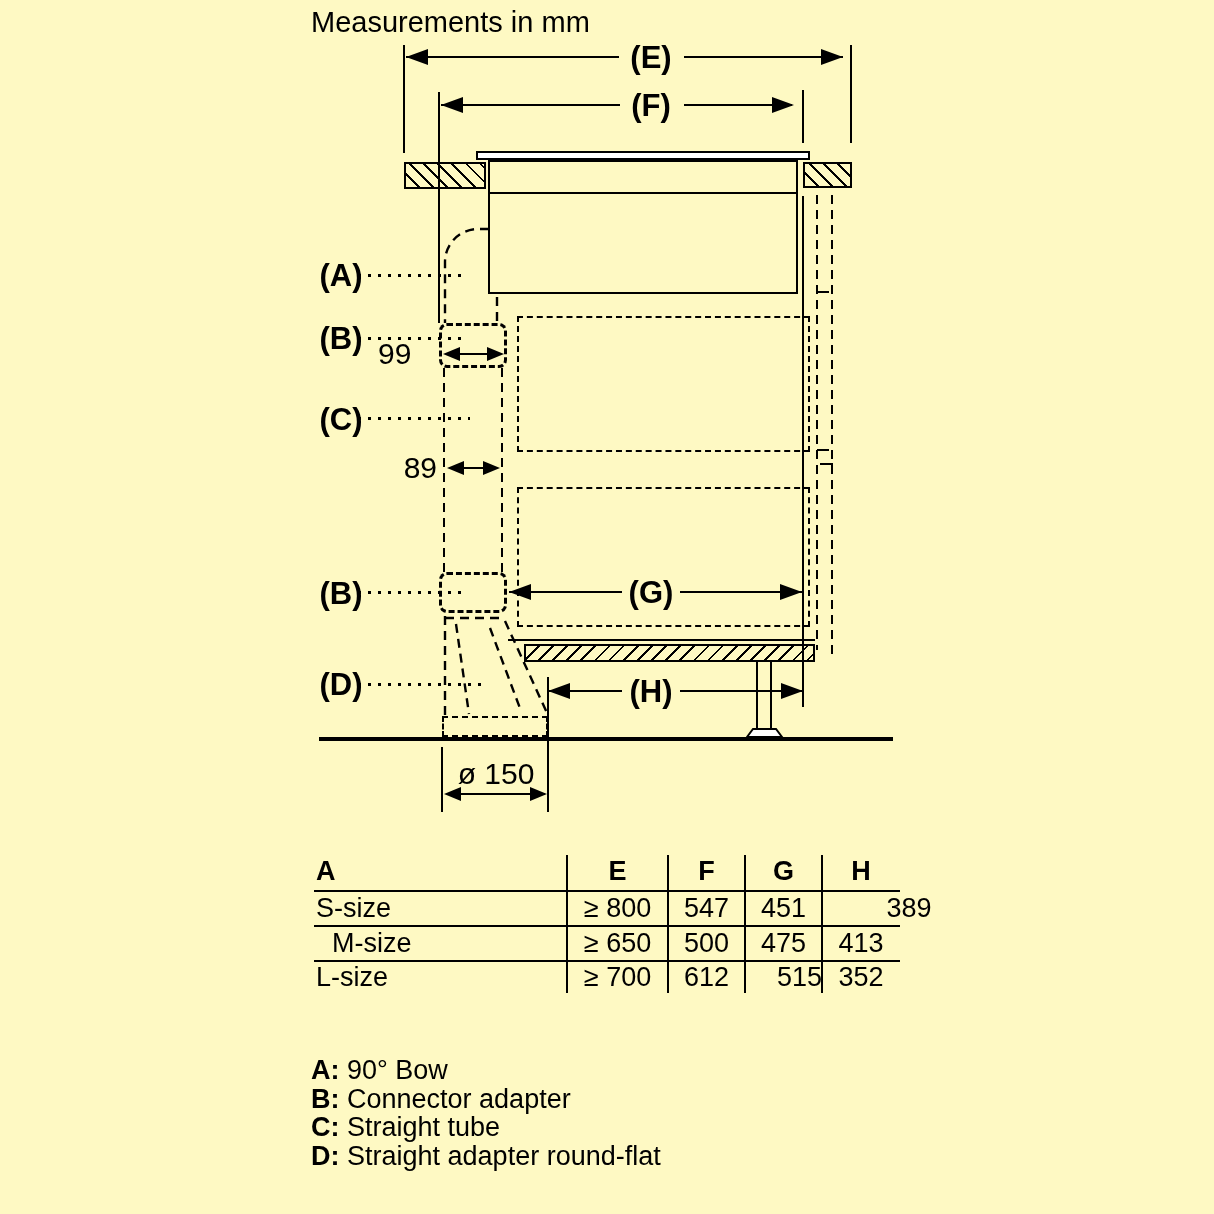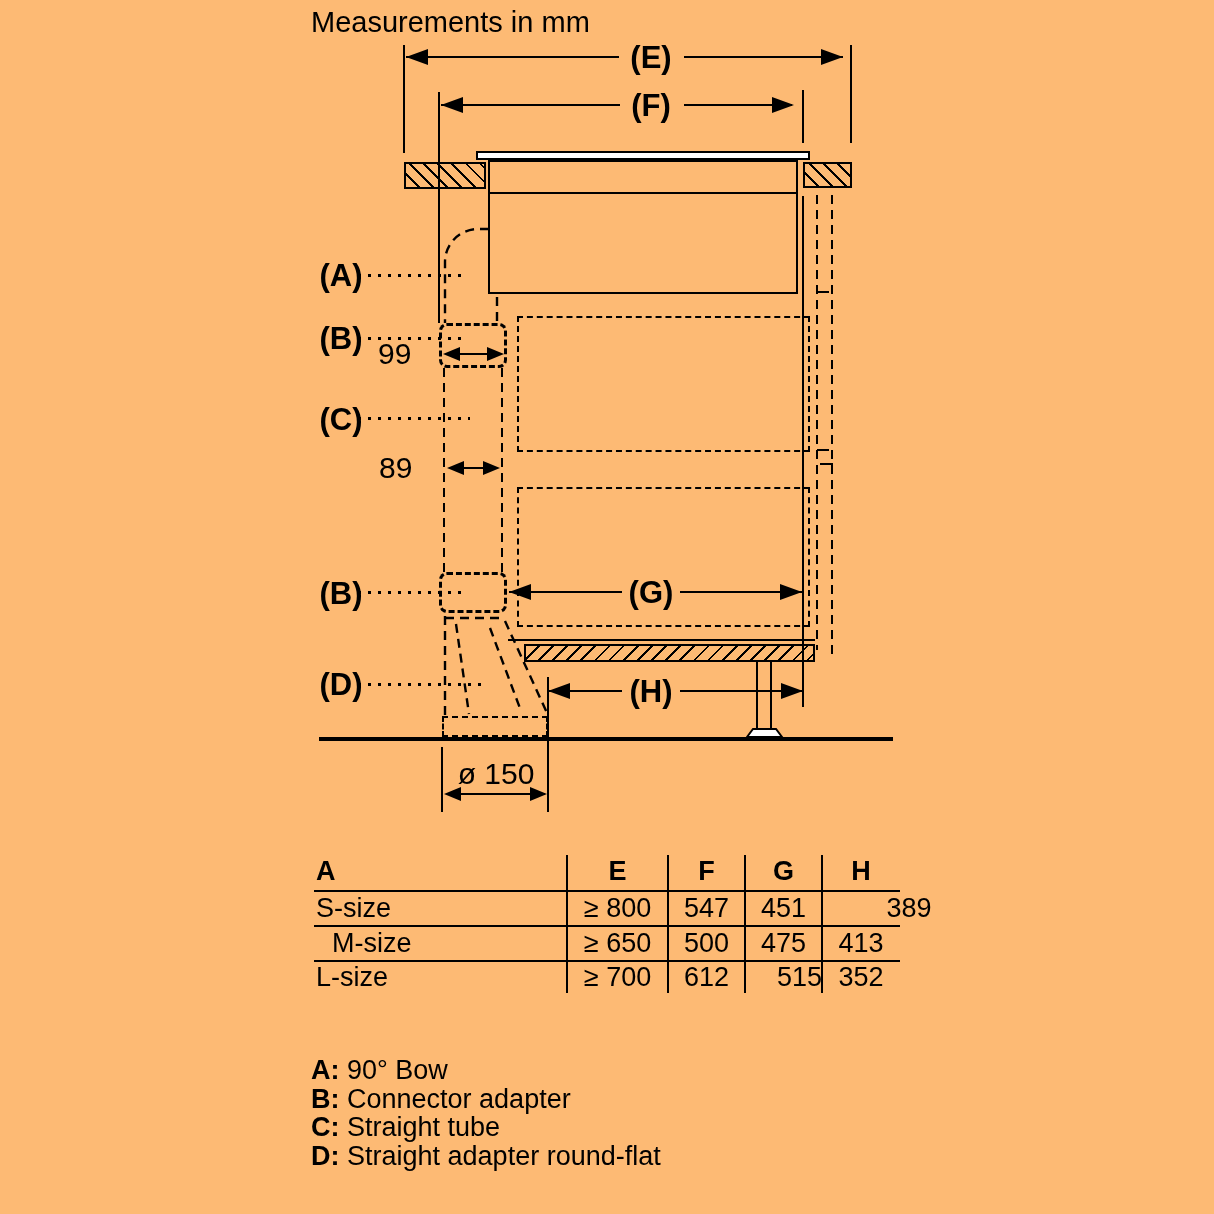--- a/index.html
+++ b/index.html
@@ -1,16 +1,16 @@
 <!DOCTYPE html>
 <html><head>
 <meta charset="utf-8">
 <style>
   html,body{margin:0;padding:0;background:#fff;}
-  .stage{position:relative;width:1214px;height:1214px;background:#fdba74;overflow:hidden;
+  .stage{position:relative;width:1214px;height:1214px;background:#fef9c3;overflow:hidden;
          font-family:"Liberation Sans",sans-serif;color:#000;}
   .t{position:absolute;white-space:nowrap;line-height:33px;}
   .lbl{font-size:31px;font-weight:bold;text-align:center;}
   .num{font-size:30px;line-height:30px;}
   .hl{position:absolute;height:2px;background:#000;}
   .vl{position:absolute;width:2px;background:#000;}
   .dv{position:absolute;width:2.4px;background:repeating-linear-gradient(180deg,#000 0 9px,transparent 9px 15px);}
   .dot{position:absolute;height:3px;background:repeating-linear-gradient(90deg,#000 0 3px,transparent 3px 10px);}
   .dbox{position:absolute;border:2.4px dashed #000;box-sizing:border-box;}
   .sleeve{position:absolute;border:3px dashed #000;border-radius:8px;box-sizing:border-box;}
@@ -94,21 +94,21 @@
   <div class="t lbl" style="left:311px;top:577px;width:60px;">(B)</div>
   <div class="dot" style="left:358px;top:591px;width:110px;"></div>
   <div class="t lbl" style="left:311px;top:668px;width:60px;">(D)</div>
   <div class="dot" style="left:358px;top:683px;width:126px;"></div>
 
   <div class="t num" style="left:378px;top:339px;width:58px;">99</div>
   <div class="hl" style="left:448px;top:353px;width:52px;"></div>
   <div class="ahl sm" style="left:443px;top:347px;"></div>
   <div class="ahr sm" style="left:487px;top:347px;"></div>
 
-  <div class="t num" style="left:379px;top:453px;width:58px;">89</div>
+  <div class="t num" style="left:379px;top:453px;width:58px;text-align:right;">89</div>
   <div class="hl" style="left:452px;top:467px;width:44px;"></div>
   <div class="ahl sm" style="left:447px;top:461px;"></div>
   <div class="ahr sm" style="left:483px;top:461px;"></div>
 
   <div class="hl" style="left:509px;top:591px;width:113px;"></div>
   <div class="hl" style="left:680px;top:591px;width:122px;"></div>
   <div class="ahl" style="left:509px;top:584px;"></div>
   <div class="ahr" style="left:780px;top:584px;"></div>
   <div class="t lbl" style="left:616px;top:576px;width:70px;">(G)</div>
 

